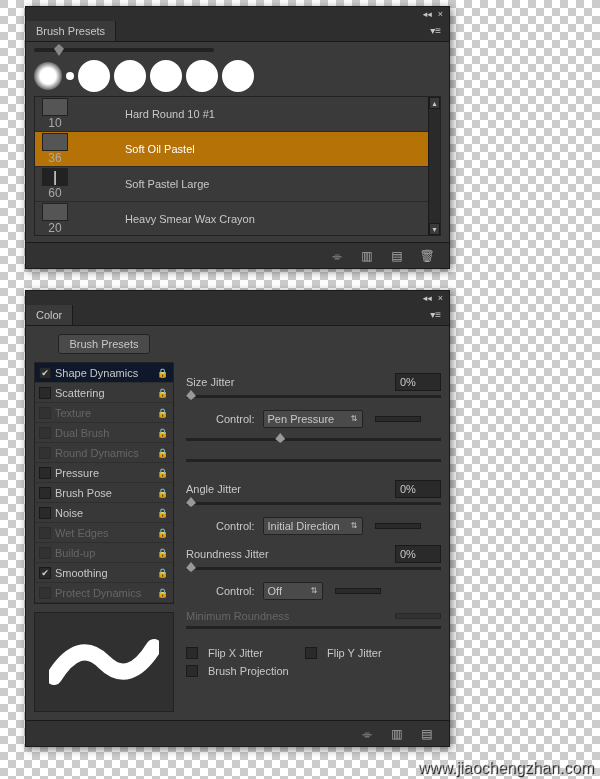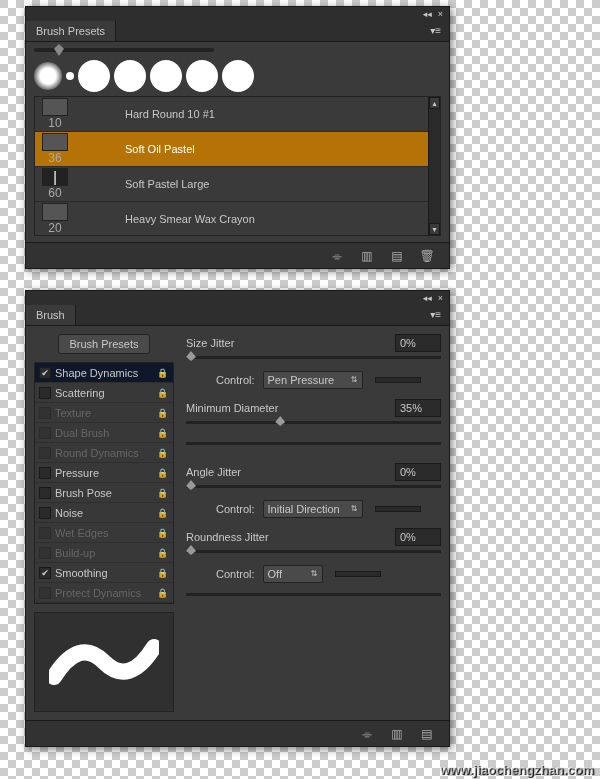--- a/index.html
+++ b/index.html
@@ -41,33 +41,33 @@
 .opt-row.header { background: #404040; font-weight: normal; }
 .opt-row.selected { background: #0f172a; color: #fff; }
 .opt-check { width: 12px; height: 12px; background: #2a2a2a; border: 1px solid #1a1a1a; margin-right: 4px; display: flex; align-items: center; justify-content: center; font-size: 9px; }
 .opt-check.checked::after { content: "✔"; color: #ccc; font-size: 9px; }
 .opt-check.disabled { opacity: 0.4; }
 .opt-label { flex: 1; font-size: 11px; }
 .opt-label.disabled { color: #666; }
 .opt-lock { width: 12px; font-size: 9px; color: #888; }
 .preview-box { border: 1px solid #222; background: #303030; height: 100px; display: flex; align-items: center; justify-content: center; }
 .preview-stroke { width: 110px; height: 60px; }
-.right-col { flex: 1; }
+.right-col { flex: 1; margin-top: 39px; }
 .ctrl-row { display: flex; align-items: center; margin-bottom: 4px; gap: 8px; }
 .ctrl-label { font-size: 11px; }
 .ctrl-label.disabled { color: #666; }
 .ctrl-val { background: #2a2a2a; border: 1px solid #1a1a1a; width: 46px; padding: 2px 4px; font-size: 11px; margin-left: auto; }
 .ctrl-val.disabled { opacity: 0.5; }
 .ctrl-select { background: #4a4a4a; border: 1px solid #222; padding: 2px 4px; font-size: 11px; width: 100px; display: flex; justify-content: space-between; align-items: center; border-radius: 2px; }
 .ctrl-select span.arrows { font-size: 8px; line-height: 8px; }
 .slider2 { height: 3px; background: #222; position: relative; margin-bottom: 12px; }
 .slider2-thumb { position: absolute; top: -5px; width: 10px; height: 10px; background: #999; clip-path: polygon(50% 0, 100% 60%, 50% 100%, 0 60%); }
 .check-row { display: flex; align-items: center; gap: 6px; margin-bottom: 6px; }
 .spacer { height: 6px; }
-.watermark { position: absolute; right: 6px; bottom: 2px; font-size: 13px; color: rgba(255,255,255,0.5); text-shadow: 1px 1px 1px #000; font-weight: bold; }
+.watermark { position: absolute; right: 6px; bottom: 2px; font-size: 16px; color: rgba(255,255,255,0.5); text-shadow: 1px 1px 1px #000; }
 </style>
 </head>
 <body>
 
 <div class="panel" style="left:25px; top:6px; width:425px;">
   <div class="panel-header">
     <span>◂◂</span>
     <span>×</span>
   </div>
   <div class="panel-tabs">
@@ -133,21 +133,21 @@
     <div class="footer-icon">🗑</div>
   </div>
 </div>
 
 <div class="panel" style="left:25px; top:290px; width:425px;">
   <div class="panel-header">
     <span>◂◂</span>
     <span>×</span>
   </div>
   <div class="panel-tabs">
-    <div class="tab active">Brush</div>
+    <div class="tab active">Color</div>
     <div style="margin-left:auto; padding:4px 8px; font-size:10px;">▾≡</div>
   </div>
   <div class="brush-settings-body">
     <div class="left-col">
       <button class="presets-btn">Brush Presets</button>
       <div class="options-list" id="options-list">
           <div class="opt-row selected">
             <div class="opt-check checked"></div>
             <span class="opt-label">Shape Dynamics</span>
             <span class="opt-lock">🔒</span>
@@ -224,24 +224,20 @@
         </div>
       <div class="ctrl-row" style="justify-content:flex-start; padding-left:30px;">
         <span class="ctrl-label">Control:</span>
         <div class="ctrl-select">
             <span>Pen Pressure</span>
             <span class="arrows">⇅</span>
           </div>
         <span class="ctrl-val" style="margin-left:4px;"></span>
       </div>
       <div class="spacer"></div>
-      <div class="ctrl-row">
-          <span class="ctrl-label">Minimum Diameter</span>
-          <span class="ctrl-val">35%</span>
-        </div>
       <div class="slider2">
           <div class="slider2-thumb" style="left:35%;"></div>
         </div>
       <div class="spacer"></div>
       <div class="slider2"></div>
       <div class="spacer"></div>
       <div class="ctrl-row">
           <span class="ctrl-label">Angle Jitter</span>
           <span class="ctrl-val">0%</span>
         </div>
@@ -266,22 +262,37 @@
         </div>
       <div class="ctrl-row" style="justify-content:flex-start; padding-left:30px;">
         <span class="ctrl-label">Control:</span>
         <div class="ctrl-select" style="width:60px;">
             <span>Off</span>
             <span class="arrows">⇅</span>
           </div>
         <span class="ctrl-val" style="margin-left:4px;"></span>
       </div>
       <div class="spacer"></div>
+      <div class="ctrl-row">
+          <span class="ctrl-label disabled">Minimum Roundness</span>
+          <span class="ctrl-val disabled"></span>
+        </div>
       <div class="slider2"></div>
       <div class="spacer"></div>
+      <div class="check-row">
+        <div class="opt-check"></div>
+          <span>Flip X Jitter</span>
+        <span style="width:30px;"></span>
+        <div class="opt-check"></div>
+          <span>Flip Y Jitter</span>
+      </div>
+      <div class="check-row">
+        <div class="opt-check"></div>
+          <span>Brush Projection</span>
+      </div>
     </div>
   </div>
   <div class="panel-footer">
     <div class="footer-icon">⌯</div>
     <div class="footer-icon">▥</div>
     <div class="footer-icon">▤</div>
   </div>
 </div>
 
 <div class="watermark">www.jiaochengzhan.com</div>

